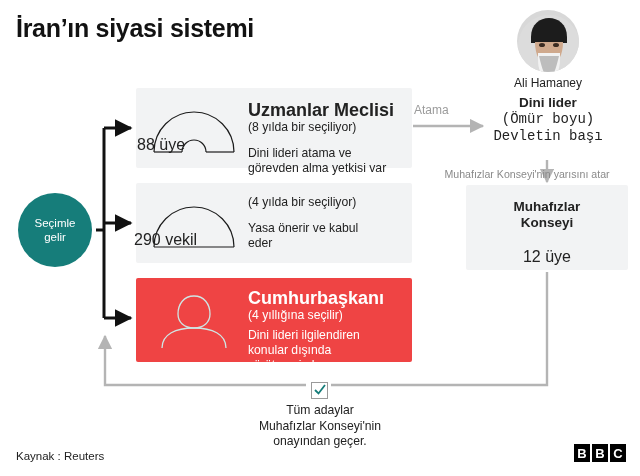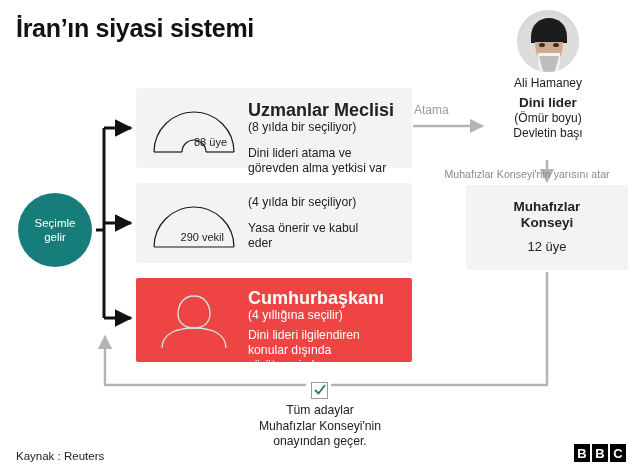--- a/index.html
+++ b/index.html
@@ -59,22 +59,22 @@
     top: 12px;
     right: 8px;
   }
   .fan-wrap {
     position: absolute;
     left: 12px;
     top: 20px;
   }
   .fan-label {
     position: absolute;
-    font-size: 11px;
-    text-align: right;
+    font-size: 16px;
+    text-align: left;
     width: 90px;
   }
   
   #start-circle {
     position: absolute;
     left: 18px;
     top: 193px;
     width: 74px;
     height: 74px;
     border-radius: 50%;
@@ -101,22 +101,23 @@
     margin-top: 4px;
     color: #222;
   }
   #leader-role {
     font-size: 13.5px;
     font-weight: bold;
     margin-top: 5px;
     line-height: 1.2;
   }
   #leader-role-sub {
-    font-size: 12px;
+    font-size: 14px;
     line-height: 1.2;
+    font-family: Liberation Mono, monospace;
   }
   #appoint-note {
     position: absolute;
     left: 417px;
     top: 168px;
     width: 220px;
     text-align: center;
     font-size: 10.6px;
     color: #8a8a8a;
   }
@@ -137,22 +138,22 @@
     border-radius: 2px;
     text-align: center;
   }
   #guardian-title {
     font-size: 13.5px;
     font-weight: bold;
     line-height: 1.15;
     margin-top: 14px;
   }
   #guardian-count {
-    font-size: 13px;
-    margin-top: 9px;
+    font-size: 16px;
+    margin-top: 18px;
   }
   #footer-note {
     position: absolute;
     left: 210px;
     top: 403px;
     width: 220px;
     text-align: center;
     font-size: 12.2px;
     line-height: 1.28;
   }

